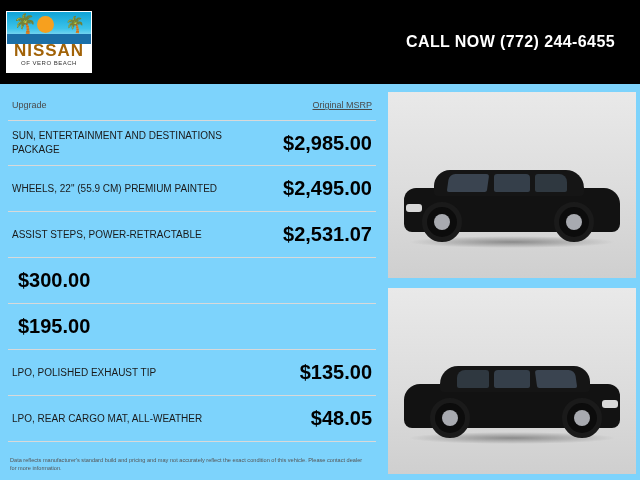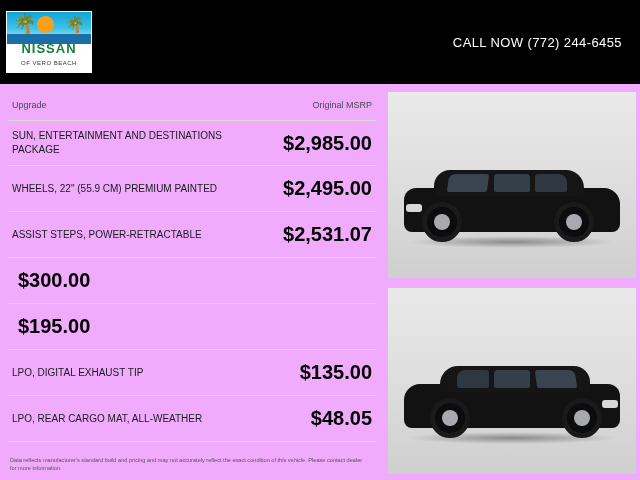--- a/index.html
+++ b/index.html
@@ -77,69 +77,69 @@
     width: 84px; height: 10px;
     background: #1b6fa8;
   }
   .logo-nissan {
     position: absolute;
     top: 29px; left: 0;
     width: 84px;
     text-align: center;
     font-family: "Liberation Sans", sans-serif;
     font-weight: bold;
-    font-size: 13px;
+    font-size: 17px;
     letter-spacing: 1px;
-    color: #15803d;
+    color: #a16207;
   }
   .logo-sub {
     position: absolute;
     top: 48px; left: 0;
     width: 84px;
     text-align: center;
     font-size: 6px;
     letter-spacing: 0.5px;
     color: #333333;
   }
   .header-phone {
     flex: 1;
     text-align: right;
-    padding-right: 18px;
+    padding-right: 25px;
     color: #ffffff;
-    font-size: 13px;
-    font-weight: normal;
+    font-size: 16px;
+    font-weight: bold;
     letter-spacing: 0.4px;
   }
 
   
   .content {
     position: absolute;
     top: 84px; left: 0;
     width: 640px;
     height: 396px;
-    background: #f0abfc;
+    background: #7dd3fc;
   }
   .table-pane {
     position: absolute;
     top: 0; left: 0;
     width: 384px;
     height: 396px;
     padding: 0 8px;
     box-sizing: border-box;
   }
   .col-head {
     display: flex;
     align-items: center;
     justify-content: space-between;
     height: 26px;
     padding: 8px 4px 0 4px;
     font-size: 9px;
     color: #4a4a4a;
   }
-  .col-head .right { text-align: center; }
+  .col-head .right { text-align: center; text-decoration: underline; }
 
   .rows {
     margin-top: 2px;
   }
   .row {
     display: flex;
     align-items: center;
     justify-content: space-between;
     border-bottom: 1px solid #d9d9d9;
     min-height: 46px;
@@ -307,21 +307,21 @@
           <div class="row-label">ASSIST STEPS, POWER-RETRACTABLE</div>
           <div class="row-price">$2,531.07</div>
         </div>
         <div class="row">
           <div class="row-price">$300.00</div>
         </div>
         <div class="row">
           <div class="row-price">$195.00</div>
         </div>
         <div class="row">
-          <div class="row-label">LPO, DIGITAL EXHAUST TIP</div>
+          <div class="row-label">LPO, POLISHED EXHAUST TIP</div>
           <div class="row-price">$135.00</div>
         </div>
         <div class="row">
           <div class="row-label">LPO, REAR CARGO MAT, ALL-WEATHER</div>
           <div class="row-price">$48.05</div>
         </div>
       </div>
 
       <div class="disclaimer">Data reflects manufacturer's standard build and pricing and may not accurately reflect the exact condition of this vehicle. Please contact dealer for more information.</div>
     </div>

